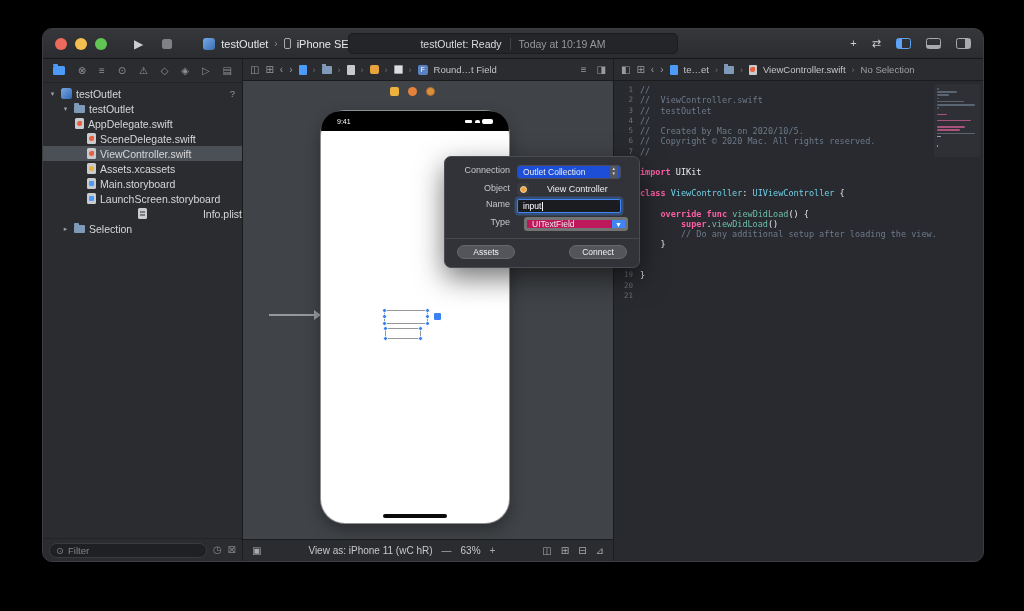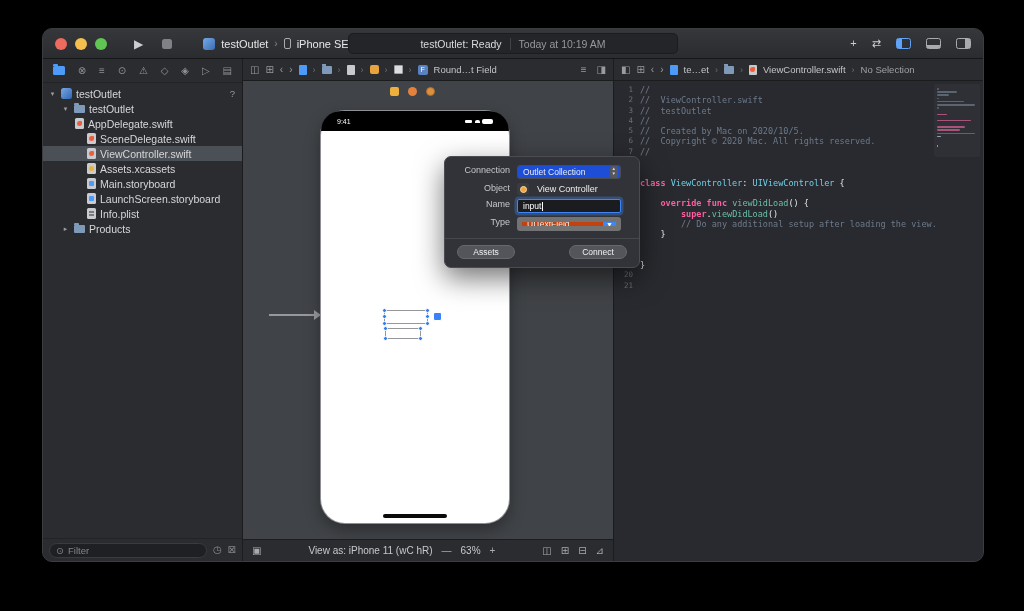--- a/index.html
+++ b/index.html
@@ -129,28 +129,28 @@
   
   .dialog { position:absolute; left:401px; top:97px; width:196px; background:#313338;
     border:1px solid #4a4c51; border-radius:7px; box-shadow:0 10px 28px rgba(0,0,0,.55);
     padding:8px 10px 7px; font-size:9px; color:#eceded; z-index:10; }
   .drow { display:flex; margin-bottom:4px; }
   .dlabel { flex:0 0 62px; text-align:right; padding-right:7px; color:#c6c7cb; }
   .popup,.name-input,.combo { flex:0 0 104px; height:14px; display:flex; align-items:center; font-size:8.5px; }
   .popup { background:#1d4ed8; border:1px solid #4a4c51; border-radius:3px; padding:0 2px 0 5px; }
   .stepper { margin-left:auto; display:flex; flex-direction:column; background:#55575d; border-radius:2px;
     font-size:4.5px; line-height:4.6px; color:#d8d9dc; padding:1px 2px; text-align:center; }
-  .objval { display:flex; align-items:center; gap:8px; }
+  .objval { display:flex; align-items:center; gap:18px; }
   .vc-ic { width:12px; height:12px; background:#3a3b3f; border-radius:2.5px; position:relative; }
   .vc-ic::after { content:''; position:absolute; left:2.5px; top:2.5px; width:7px; height:7px;
     border-radius:50%; background:#f2a33c; border:1px solid #f7d9a8; box-sizing:border-box; }
   .name-input { background:#1b1c1f; border:1px solid #3f85f4; border-radius:2px; padding:0 5px;
     box-shadow:0 0 0 2.5px rgba(63,133,244,.35); color:#fff; }
   .caret { display:inline-block; width:1px; height:9px; background:#fff; margin-left:1px; }
-  .combo { background:#c2410c; border:5px solid #737373; border-radius:3px; overflow:hidden; }
+  .combo { background:#be185d; border:3px solid #737373; border-radius:3px; overflow:hidden;margin-left:7px; }
   .combo-text { padding:0 5px; flex:1; }
   .combo-btn { width:13px; height:100%; background:#3f85f4; color:#fff; font-size:7px;
     display:flex; align-items:center; justify-content:center; }
   .ddivider { border-top:1px solid #46484d; margin:7px -10px 6px; }
   .dbuttons { display:flex; justify-content:space-between; padding:0 2px 1px; }
   .dbtn { width:58px; height:14px; background:#53555a; border:1px solid #66686e; border-radius:8px;
     color:#f1f1f3; font-size:8.5px; font-family:inherit; display:flex; align-items:center; justify-content:center; }
 </style>
 </head>
 <body>
@@ -235,29 +235,29 @@
           <div class="tree-row" style="padding-left: 31px;">
             <span class="disclosure"></span>
             <span class="ficon doc fi-storyboard"></span>
             <span>Main.storyboard</span>
           </div>
           <div class="tree-row" style="padding-left: 31px;">
             <span class="disclosure"></span>
             <span class="ficon doc fi-storyboard"></span>
             <span>LaunchScreen.storyboard</span>
           </div>
-          <div class="tree-row" style="padding-left: 31px;">
+          <div class="tree-row" style="padding-left: 31px; justify-content: space-between;">
             <span class="disclosure"></span>
             <span class="ficon doc fi-plist"></span>
             <span>Info.plist</span>
           </div>
           <div class="tree-row" style="padding-left: 18px;">
             <span class="disclosure">▸</span>
             <span class="ficon fi-folder"></span>
-            <span>Products</span>
+            <span>Selection</span>
           </div>
         </div>
       <div class="nav-filter">
         <div class="filter-field">
           <span>⊙</span>
           <span>Filter</span>
         </div>
         <span class="nglyph">◷</span>
         <span class="nglyph">⊠</span>
       </div>
@@ -382,20 +382,24 @@
             </div>
             <div class="code-row">
               <span class="gutter">7</span>
               <span class="code-text"><span class="c-com">//</span></span>
             </div>
             <div class="code-row">
               <span class="gutter">8</span>
               <span class="code-text"></span>
             </div>
             <div class="code-row">
+              <span class="gutter">9</span>
+              <span class="code-text"><span class="c-kw">import</span><span class="c-pl"> UIKit</span></span>
+            </div>
+            <div class="code-row">
               <span class="gutter">10</span>
               <span class="code-text"></span>
             </div>
             <div class="code-row">
               <span class="gutter">11</span>
               <span class="code-text"><span class="c-kw">class</span><span class="c-ty"> ViewController</span><span class="c-pl">: </span><span class="c-ty">UIViewController</span><span class="c-pl"> {</span></span>
             </div>
             <div class="code-row">
               <span class="gutter">12</span>
               <span class="code-text"></span>

